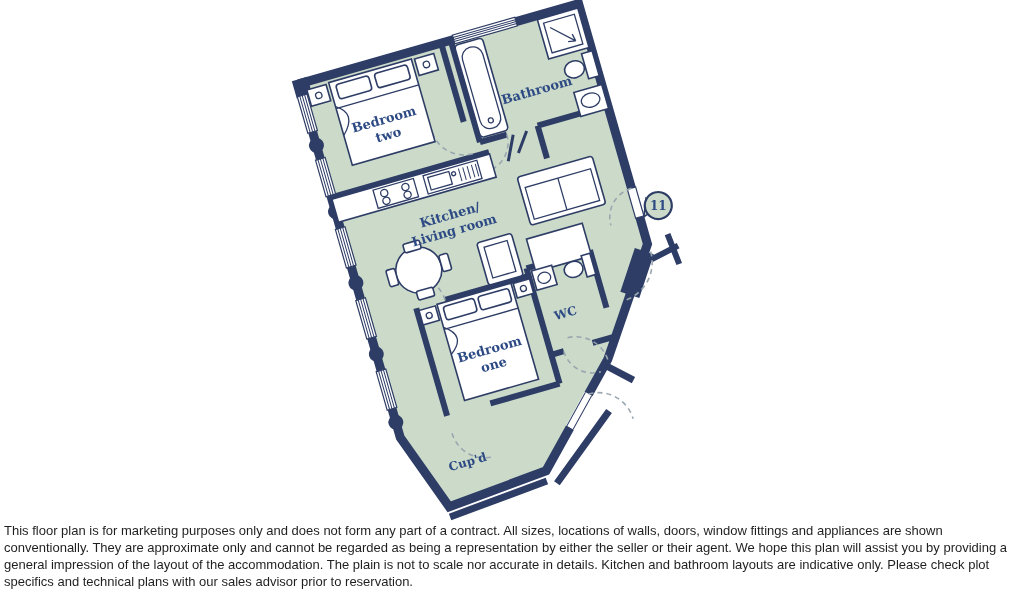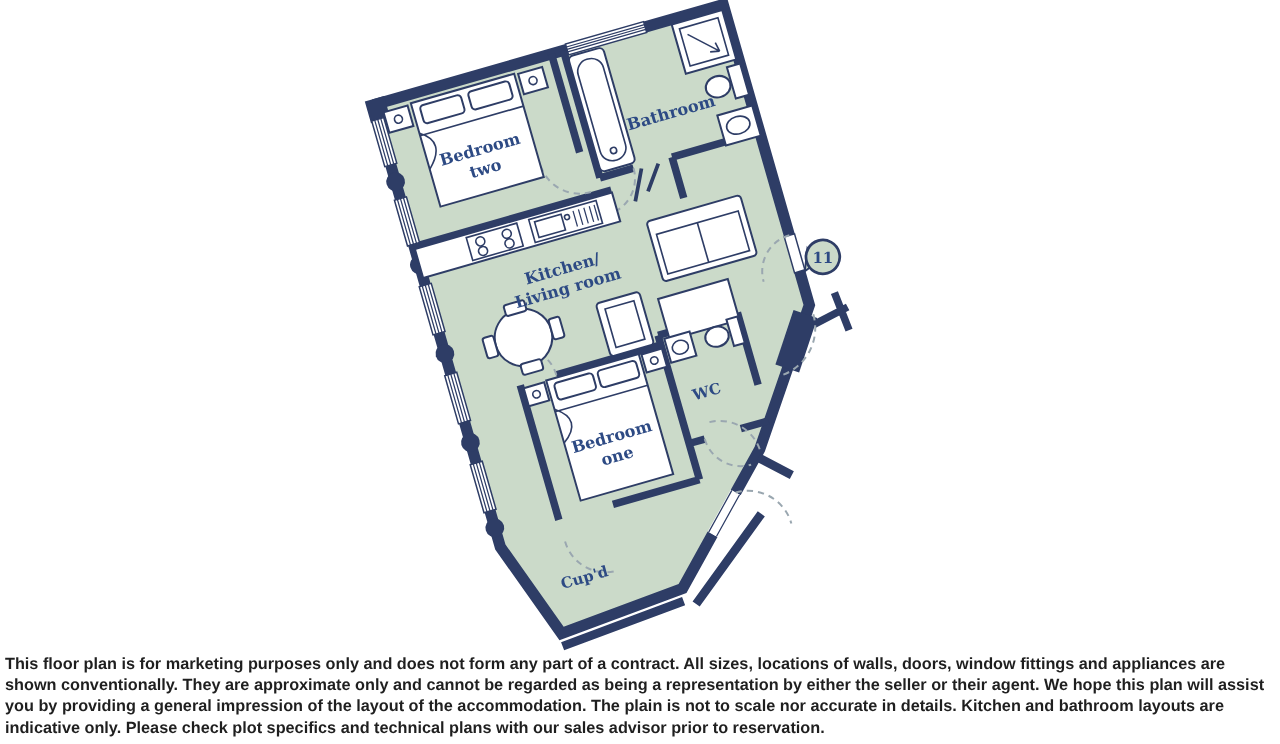--- a/index.html
+++ b/index.html
@@ -18,21 +18,21 @@
   .fx{fill:#ffffff;stroke:#2e3d66;stroke-width:1.6;}
   .fl{fill:none;stroke:#2e3d66;stroke-width:1.3;}
   .dz{stroke:#2e3d66;stroke-width:3;fill:none;}
   .arc{stroke:#9aa7b0;stroke-width:1.6;fill:none;stroke-dasharray:5 4;}
   .sillw{stroke:#ffffff;stroke-width:9;fill:none;}
   .lbl{font:bold 13px "DejaVu Serif",serif;fill:#2d4a84;text-anchor:middle;}
   .lbls{font:bold 12px "DejaVu Serif",serif;fill:#2d4a84;text-anchor:middle;}
   .mk{font:bold 12px "DejaVu Serif",serif;fill:#2d4a84;text-anchor:middle;}
   
   .disclaimer{position:absolute;left:4px;right:4px;top:522px;
-              font-weight:bold;font-size:13px;line-height:1.32;color:#1f1f1f;}
+              font-weight:normal;font-size:13px;line-height:1.32;color:#1f1f1f;}
 </style>
 </head>
 <body>
 
 <div class="canvas">
 
 <svg width="1024" height="522" viewBox="0 0 1024 522">
   <g transform="translate(295,85) rotate(-16)">
 
     <polygon points="4,0 295,0 295,250 225,350 197,378 170,405 135,440 32,448 4,368" fill="#cbdac9"></polygon>

